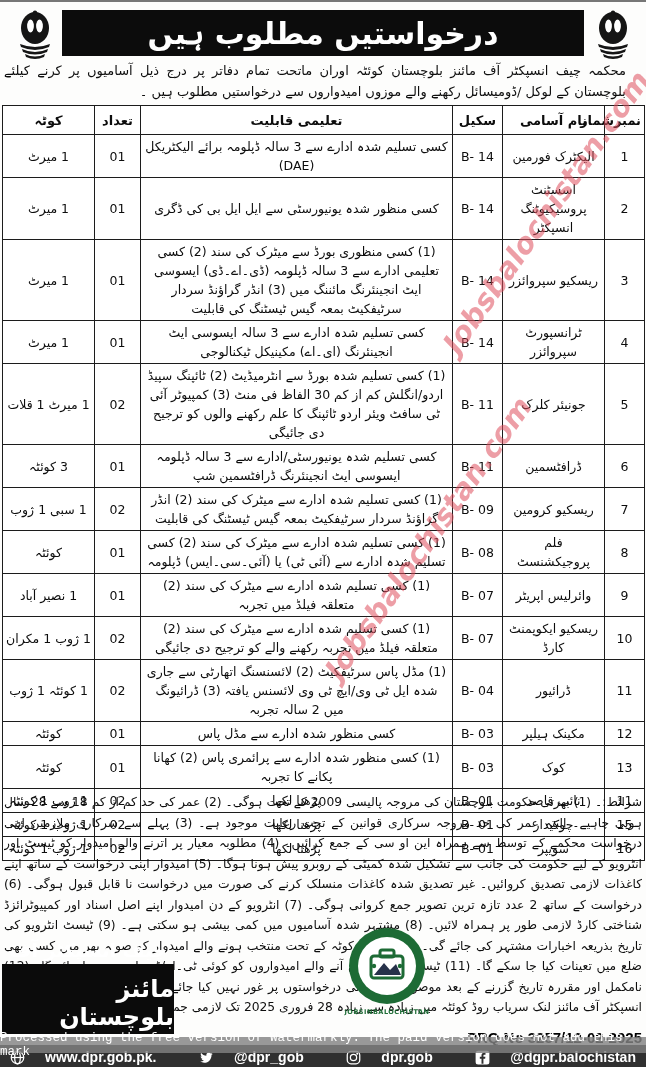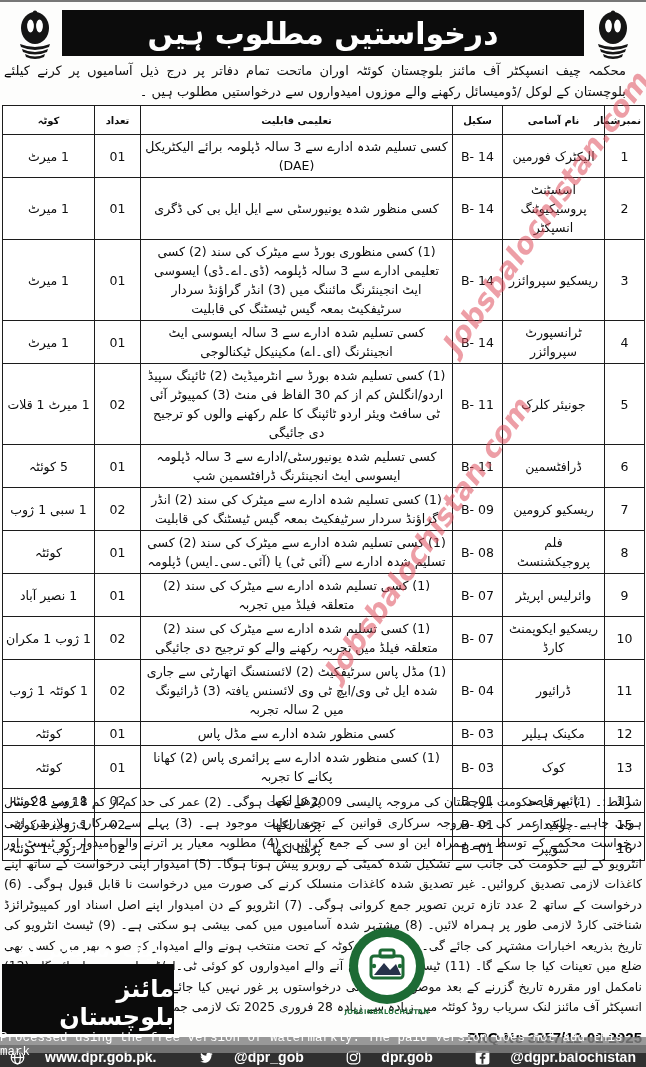--- a/index.html
+++ b/index.html
@@ -31,21 +31,21 @@
   
   table.jobs{
     position:absolute;top:103px;left:2px;width:642px;
     border-collapse:collapse;direction:rtl;background:#fff;
     table-layout:fixed;
   }
   table.jobs th,table.jobs td{
     border:1px solid #1c1c1c;padding:2px 3px;text-align:center;vertical-align:middle;
     font-size:12.5px;line-height:19px;color:#0d0d0d;
   }
-  table.jobs th{font-size:10px;font-weight:bold;height:24px;}
+  table.jobs th{font-size:13px;font-weight:bold;height:24px;}
   td.col-serial{font-size:13.5px;}
   td.col-scale{font-size:13px;white-space:nowrap;}
   td.col-count{font-size:13px;}
   td.col-qualification{line-height:20px;margin-top:48px;}
   td.col-quota{font-size:12px;}
 
   
   .conditions{
     position:absolute;top:790px;left:4px;right:4px;height:228px;
     direction:rtl;text-align:justify;font-size:12.3px;line-height:20.5px;color:#0e0e0e;
@@ -188,21 +188,21 @@
           <td class="col-qualification">(1) کسی تسلیم شدہ بورڈ سے انٹرمیڈیٹ (2) ٹائپنگ سپیڈ اردو/انگلش کم از کم 30 الفاظ فی منٹ (3) کمپیوٹر آئی ٹی سافٹ ویئر اردو ٹائپنگ کا علم رکھنے والوں کو ترجیح دی جائیگی</td>
           <td class="col-count">02</td>
           <td class="col-quota">1 میرٹ 1 قلات</td>
         </tr>
         <tr>
           <td class="col-serial">6</td>
           <td class="col-post">ڈرافٹسمین</td>
           <td class="col-scale">B- 11</td>
           <td class="col-qualification">کسی تسلیم شدہ یونیورسٹی/ادارے سے 3 سالہ ڈپلومہ ایسوسی ایٹ انجینئرنگ ڈرافٹسمین شپ</td>
           <td class="col-count">01</td>
-          <td class="col-quota">5 کوئٹہ</td>
+          <td class="col-quota">3 کوئٹہ</td>
         </tr>
         <tr>
           <td class="col-serial">7</td>
           <td class="col-post">ریسکیو کرومین</td>
           <td class="col-scale">B- 09</td>
           <td class="col-qualification">(1) کسی تسلیم شدہ ادارے سے میٹرک کی سند (2) انڈر گراؤنڈ سردار سرٹیفکیٹ بمعہ گیس ٹیسٹنگ کی قابلیت</td>
           <td class="col-count">02</td>
           <td class="col-quota">1 سبی 1 ژوب</td>
         </tr>
         <tr>

